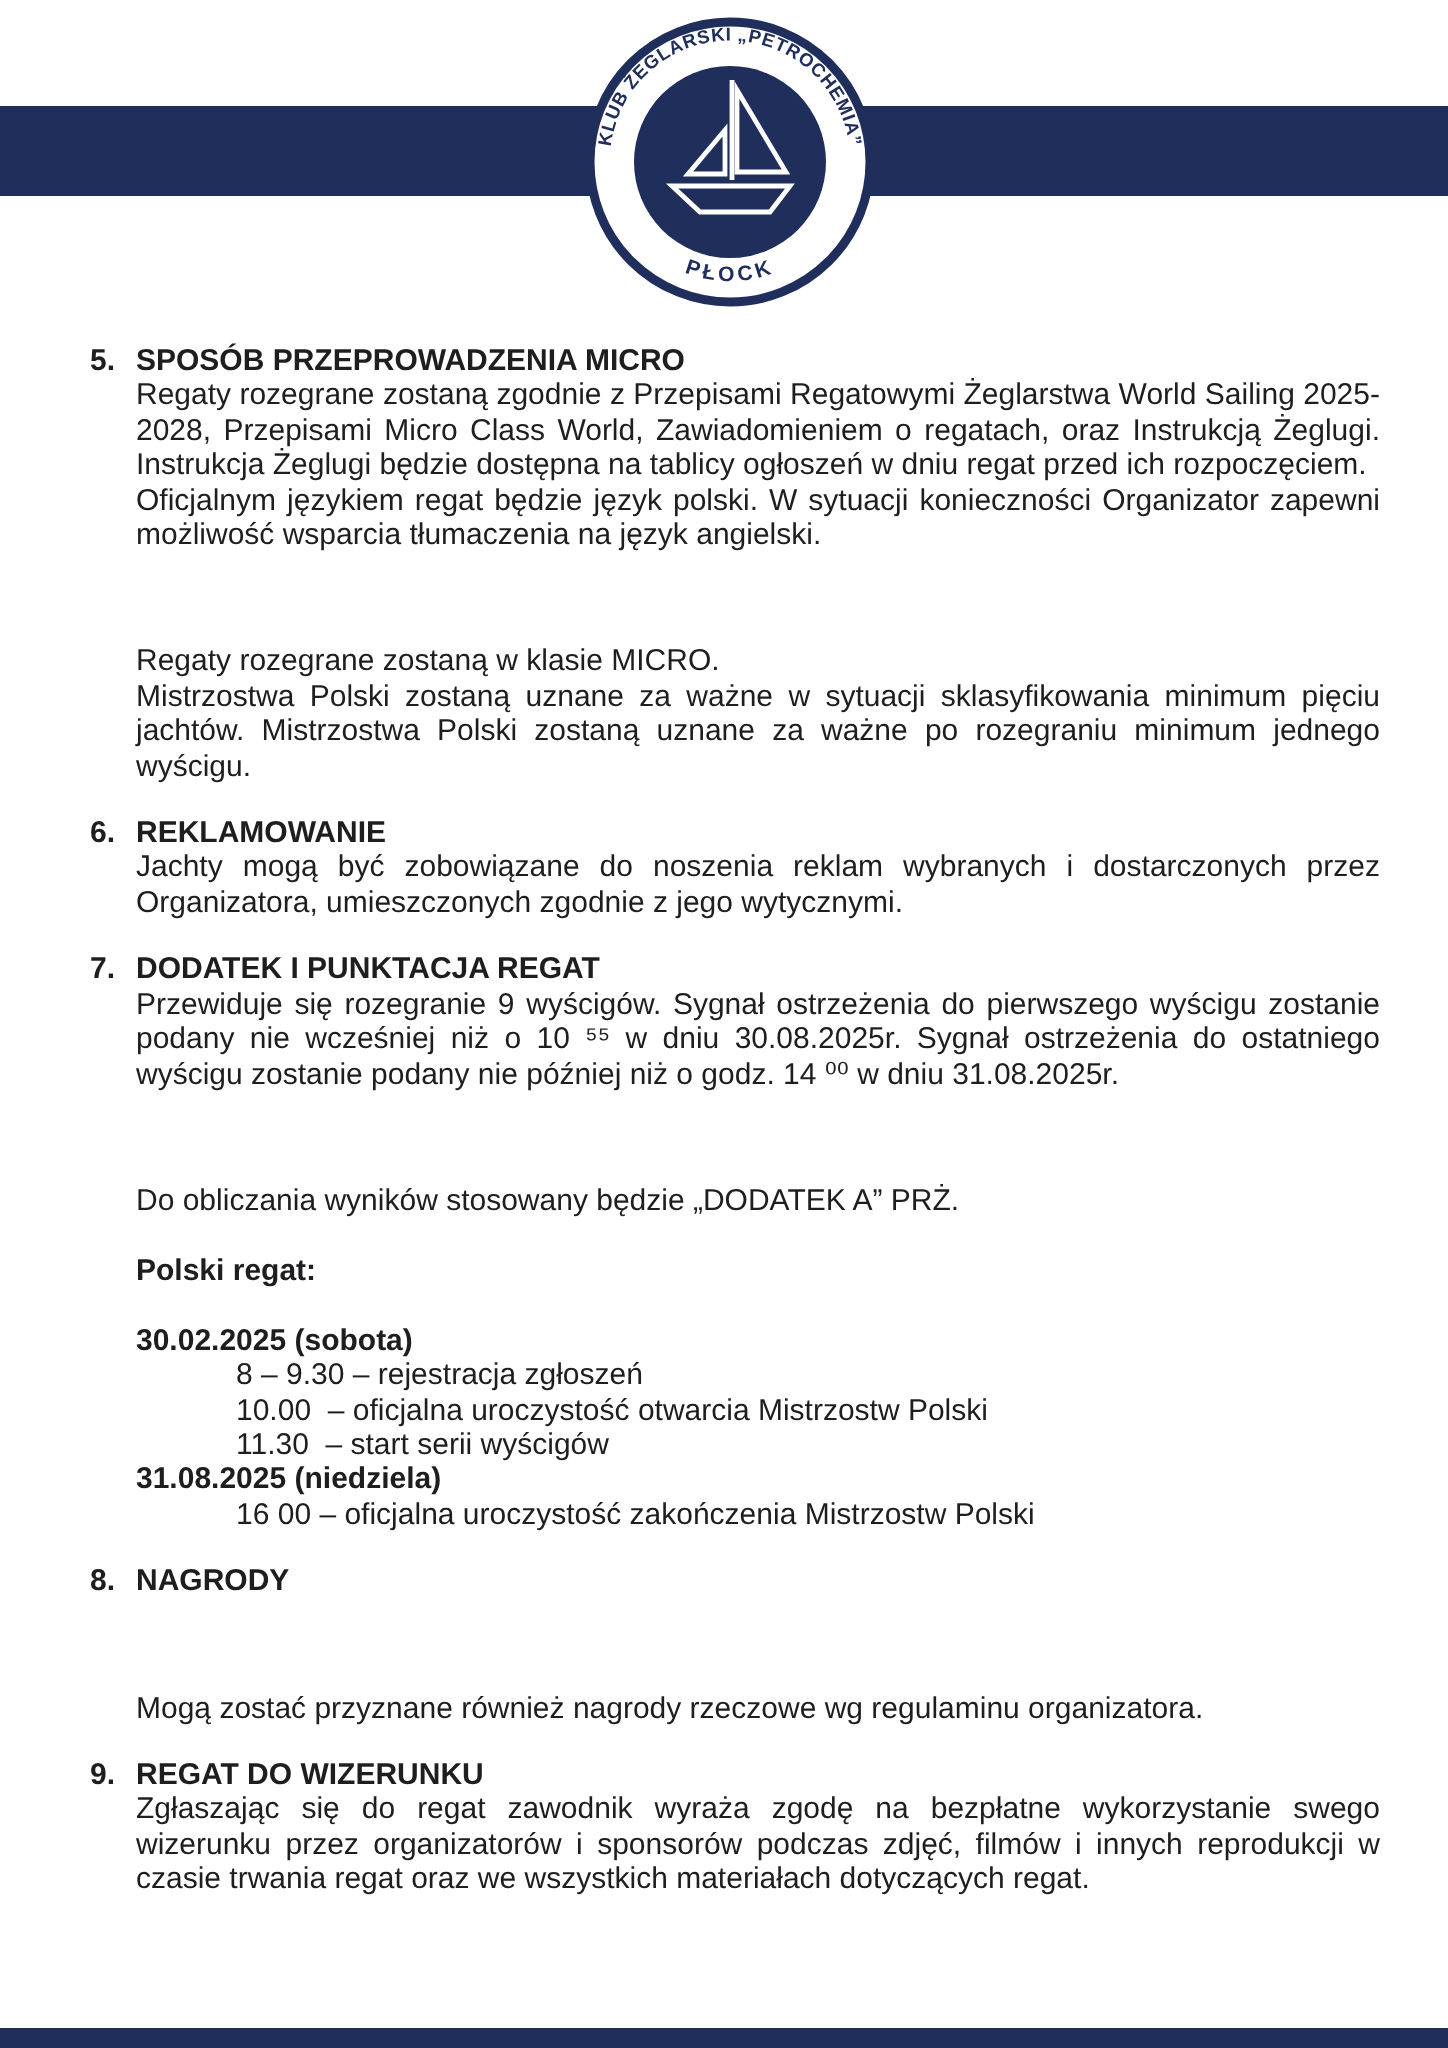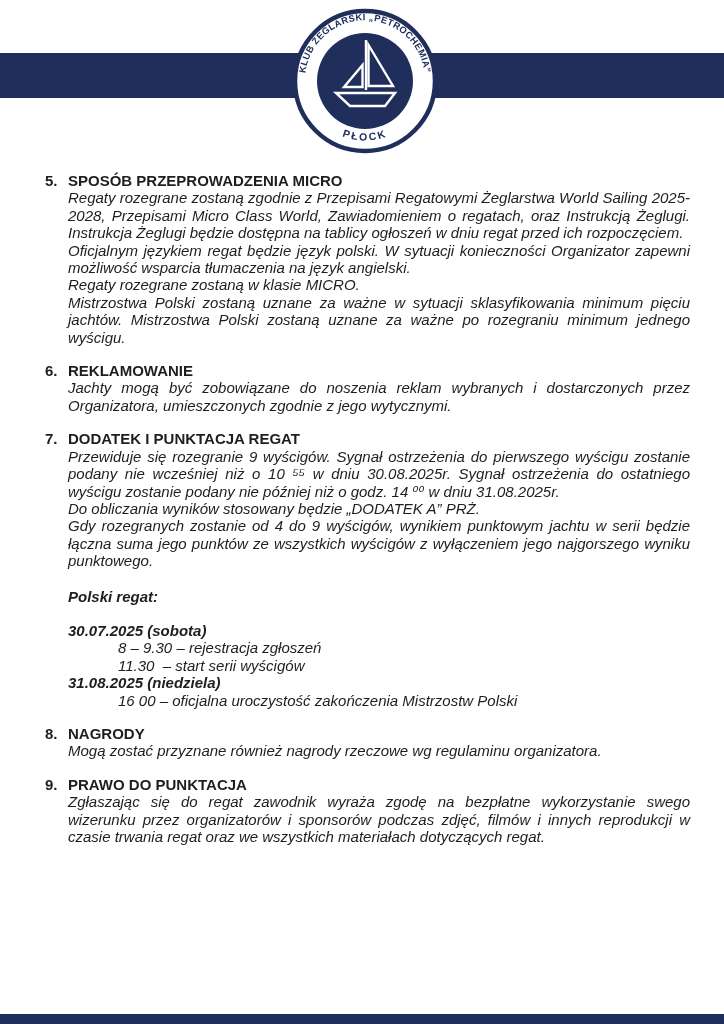--- a/index.html
+++ b/index.html
@@ -18,22 +18,22 @@
   .logo{position:absolute;left:289px;top:5px;width:152px;height:152px;}
   
   .content{
     position:absolute;top:0;left:45px;width:645px;
     font-size:15px;line-height:17.4px;padding-top:172px;box-sizing:border-box;
   }
   .section{position:relative;padding-left:23px;margin-top:16px;}
   .section.first{margin-top:0;}
   .sec-num{position:absolute;left:0;top:0;font-weight:bold;}
   .sec-title{font-weight:bold;}
-  .section p{margin:0;text-align:justify;text-justify:inter-word;font-style:italic;}
-  .section p.single{text-align:left;}
+  .section p{margin:0;text-align:justify;text-justify:inter-word;}
+  .section p.single{text-align:left;margin-top:46px;}
   .prog-head{font-weight:bold;margin-top:18px !important;text-align:left !important;}
   .sched{margin-top:17px;}
   .sched-date{font-weight:bold;text-align:left !important;}
   .sched-item{padding-left:50px;text-align:left !important;white-space:pre-wrap;}
   
   .footer{position:absolute;left:0;bottom:0;width:724px;height:10px;background:#202e5c;}
 </style>
 </head>
 <body>
 
@@ -78,43 +78,43 @@
       <span class="sec-num">6.</span>
       <div class="sec-title">REKLAMOWANIE</div>
       <p>Jachty mogą być zobowiązane do noszenia reklam wybranych i dostarczonych przez Organizatora, umieszczonych zgodnie z jego wytycznymi.</p>
     </div>
 
     <div class="section">
       <span class="sec-num">7.</span>
       <div class="sec-title">DODATEK I PUNKTACJA REGAT</div>
       <p>Przewiduje się rozegranie 9 wyścigów. Sygnał ostrzeżenia do pierwszego wyścigu zostanie podany nie wcześniej niż o 10 ⁵⁵ w dniu 30.08.2025r. Sygnał ostrzeżenia do ostatniego wyścigu zostanie podany nie później niż o godz. 14 ⁰⁰ w dniu 31.08.2025r.</p>
       <p class="single">Do obliczania wyników stosowany będzie „DODATEK A” PRŻ.</p>
-      <p>Gdy rozegranych zostanie od 4 do 9 wyścigów, wynikiem punktowym jachtu w serii będzie łączna suma jego punktów ze wszystkich wyścigów z wyłączeniem jego najgorszego wyniku punktowego.</p>
 
       <p class="prog-head">Polski regat:</p>
 
       <div class="sched">
-        <p class="sched-date">30.07.2025 (sobota)</p>
+        <p class="sched-date">30.02.2025 (sobota)</p>
         <p class="sched-item">8 – 9.30 – rejestracja zgłoszeń</p>
+        <p class="sched-item">10.00  – oficjalna uroczystość otwarcia Mistrzostw Polski</p>
         <p class="sched-item">11.30  – start serii wyścigów</p>
       </div>
       <div>
         <p class="sched-date">31.08.2025 (niedziela)</p>
         <p class="sched-item">16 00 – oficjalna uroczystość zakończenia Mistrzostw Polski</p>
       </div>
     </div>
 
     <div class="section">
       <span class="sec-num">8.</span>
       <div class="sec-title">NAGRODY</div>
       <p class="single">Mogą zostać przyznane również nagrody rzeczowe wg regulaminu organizatora.</p>
     </div>
 
     <div class="section">
       <span class="sec-num">9.</span>
-      <div class="sec-title">PRAWO DO PUNKTACJA</div>
+      <div class="sec-title">REGAT DO WIZERUNKU</div>
       <p>Zgłaszając się do regat zawodnik wyraża zgodę na bezpłatne wykorzystanie swego wizerunku przez organizatorów i sponsorów podczas zdjęć, filmów i innych reprodukcji w czasie trwania regat oraz we wszystkich materiałach dotyczących regat.</p>
     </div>
 
   </div>
 
   <div class="footer"></div>
 </div>
 
 </body></html>

